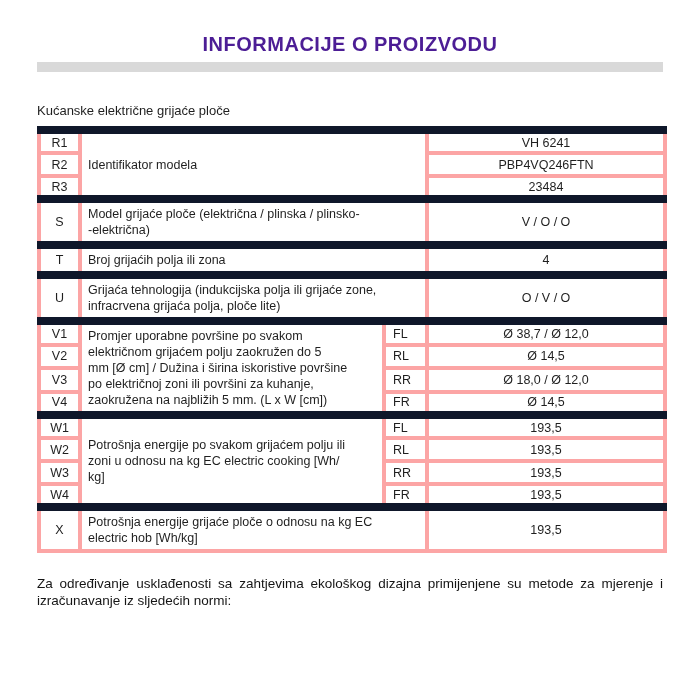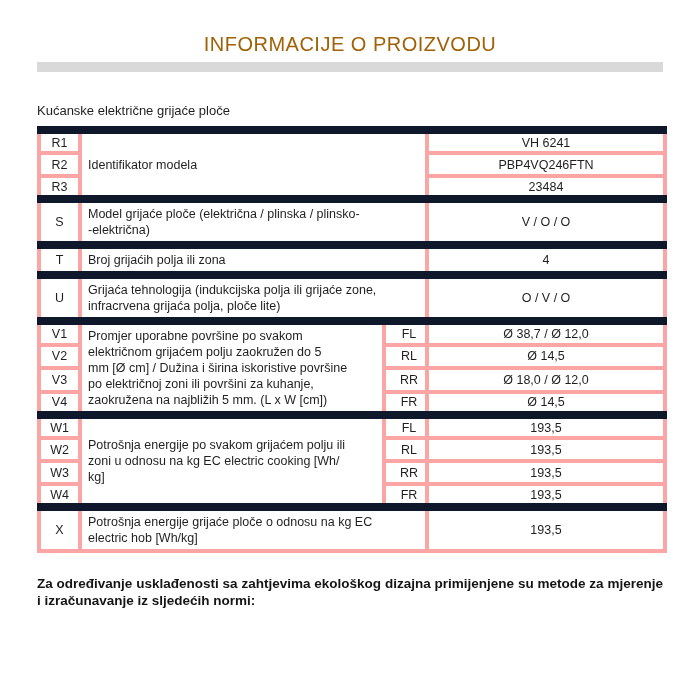--- a/index.html
+++ b/index.html
@@ -8,24 +8,24 @@
     background: #ffffff;
     color: #1f1f1f;
     font-family: "Liberation Sans", "DejaVu Sans", sans-serif;
   }
   .page { padding: 0 37px; }
 
   .title {
     margin-top: 33px;
     text-align: center;
     font-size: 20px;
-    font-weight: normal;
+    font-weight: bold;
     letter-spacing: 0.5px;
     line-height: 22px;
-    color: #a16207;
+    color: #4c1d95;
   }
   .title-divider {
     margin-top: 7px;
     height: 10px;
     background: #d9d9d9;
   }
   .intro {
     margin-top: 15px;
     font-size: 13px;
     line-height: 17px;
@@ -53,32 +53,32 @@
 
   td {
     border: 4px solid #fca5a5;
     vertical-align: middle;
     overflow: hidden;
   }
   tr.group > td { border-top: 8px solid #0f172a; }
 
   td.id   { text-align: center; }
   td.desc { padding: 3px 5px 3px 6px; white-space: pre-line; text-align: left; }
-  td.zone { padding-left: 7px; text-align: center; }
+  td.zone { padding-left: 7px; text-align: left; }
   td.val  { text-align: center; margin-top: 17px; }
 
   tr.h-std { height: 23px; }
   tr.h-s   { height: 45px; }
   tr.h-u   { height: 38px; }
   tr.h-x   { height: 40px; }
 
   .footer-methods {
     margin-top: 22px;
     font-size: 13.5px;
-    font-weight: bold;
+    font-weight: normal;
     line-height: 17px;
     text-align: justify;
     color: #151515;
   }
   .norm-line {
     font-size: 13px;
     line-height: 17.5px;
   }
   .norms { margin-top: 3px; }
 </style>

